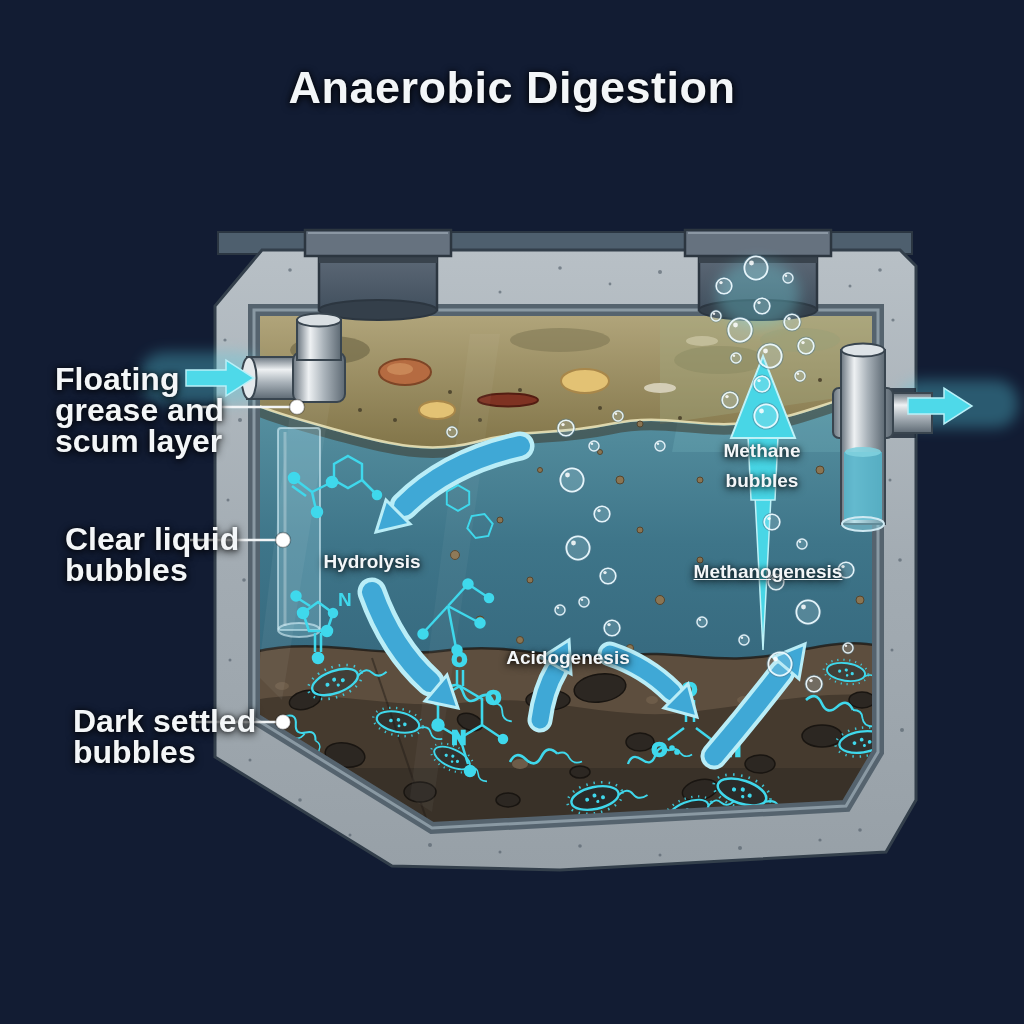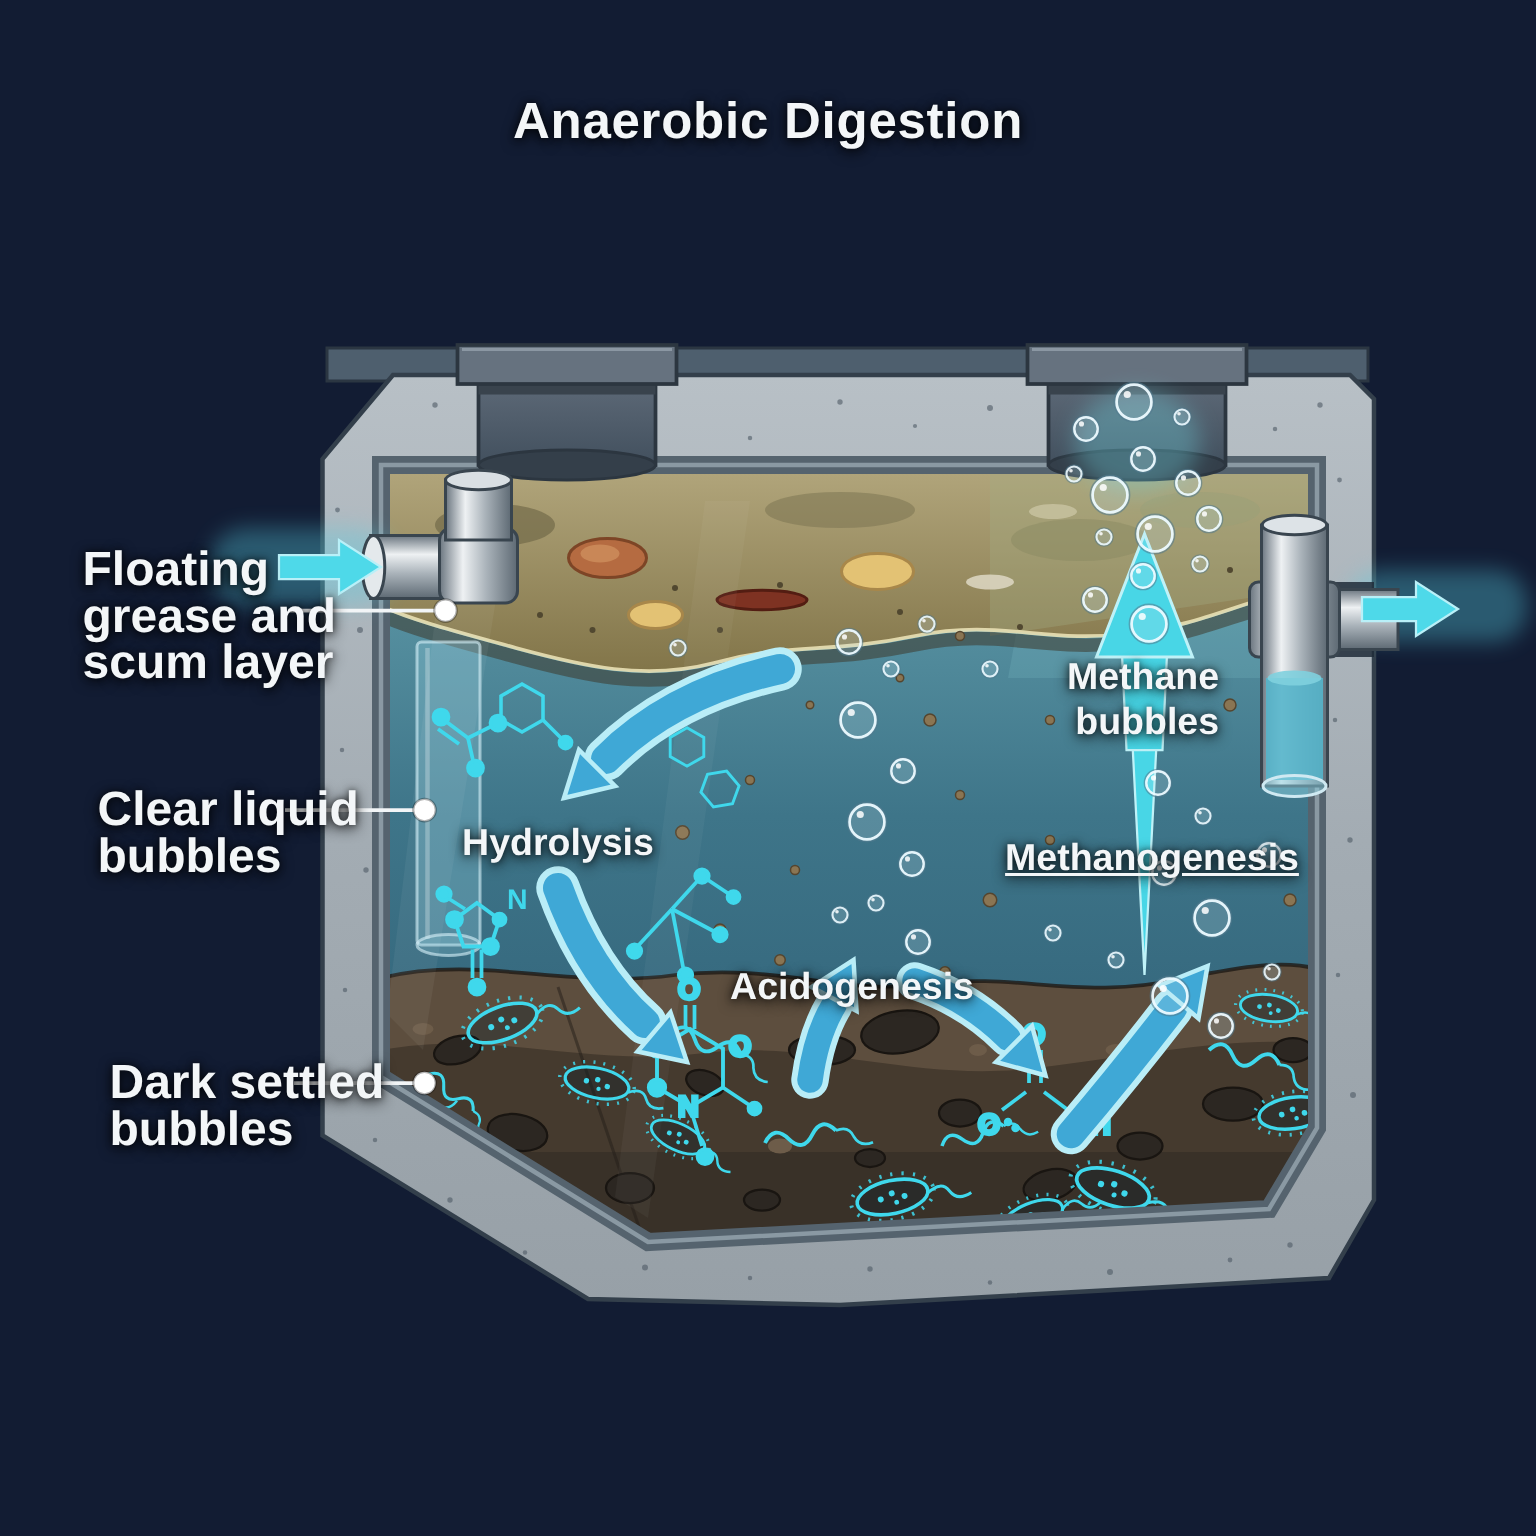--- a/index.html
+++ b/index.html
@@ -1,21 +1,21 @@
 <!DOCTYPE html>
 <html><head>
 <meta charset="utf-8">
 <style>
   html,body{margin:0;padding:0;width:1024px;height:1024px;background:#121c33;overflow:hidden;}
   #stage{position:relative;width:1024px;height:1024px;font-family:"Liberation Sans",sans-serif;}
   #art{position:absolute;left:0;top:0;}
   .lbl{position:absolute;color:#f3f6f8;font-weight:bold;text-shadow:0 2px 9px rgba(0,0,0,.9),0 0 4px rgba(0,0,0,.55);}
-  .title{width:1024px;text-align:center;top:62px;left:0;font-size:34px;letter-spacing:.5px;}
+  .title{width:1024px;text-align:center;top:62px;left:0;font-size:45px;letter-spacing:.5px;}
   .side{font-size:32px;line-height:31px;}
-  .proc{font-size:25px;line-height:30px;text-align:right;transform:translateX(-50%);white-space:nowrap;}
+  .proc{font-size:19px;line-height:30px;text-align:center;transform:translateX(-50%);white-space:nowrap;}
   .atom{fill:#3fd8ec;font-family:"Liberation Sans",sans-serif;font-weight:bold;font-size:19px;}
 </style>
 </head>
 <body>
 
 <div id="stage">
 
 <svg id="art" width="1024" height="1024" viewBox="0 0 1024 1024">
   <defs>
     <linearGradient id="gWater" x1="0" y1="0" x2="0" y2="1">

